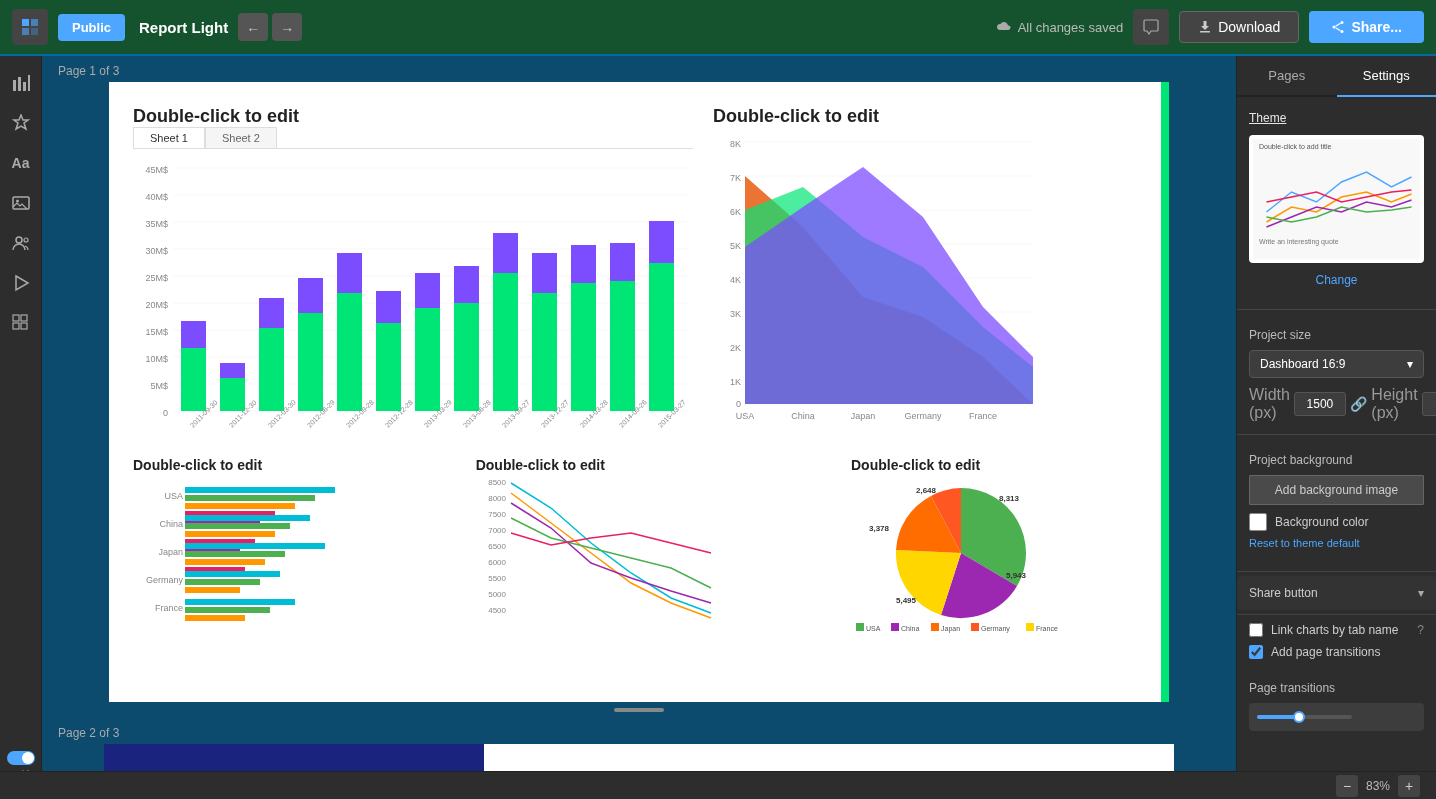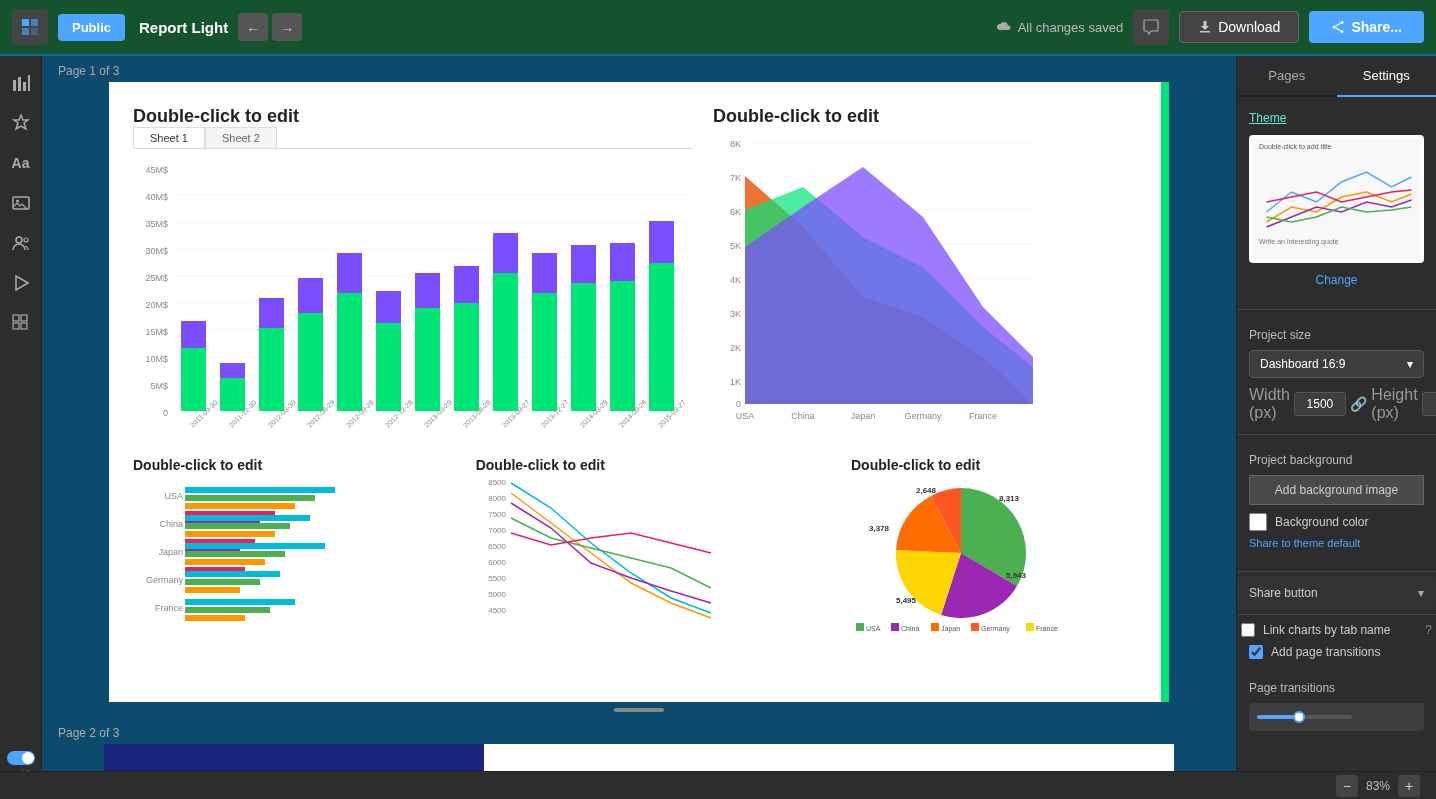--- a/index.html
+++ b/index.html
@@ -193,21 +193,21 @@
     .panel-tab.active {
       color: #fff;
       border-bottom: 2px solid #4da6ff;
       margin-bottom: -2px;
     }
 
     .panel-section {
       padding: 14px 12px 8px;
     }
     .panel-section-title {
-      font-size: 12px; color: #5eead4; margin-bottom: 10px; text-decoration: underline;
+      font-size: 12px; color: #e5e5e5; margin-bottom: 10px; text-decoration: underline;
     }
 
     
     .theme-thumb {
       background: #fff;
       border-radius: 4px;
       padding: 4px;
       margin-bottom: 8px;
       position: relative;
     }
@@ -288,21 +288,21 @@
       display: flex; align-items: center; justify-content: space-between;
       padding: 10px 12px;
       background: #333;
       border-radius: 4px;
       cursor: pointer;
     }
     .share-button-label { font-size: 12px; color: #ccc; }
     .chevron-icon { color: #aaa; font-size: 12px; }
 
     .checkbox-row {
-      display: flex; align-items: center; gap: 8px; margin: 8px 4px;
+      display: flex; align-items: center; gap: 8px; margin: 8px 12px;
     }
     .checkbox-row input[type=checkbox] { width: 14px; height: 14px; accent-color: #4da6ff; }
     .checkbox-label { font-size: 12px; color: #ccc; }
     .help-icon { color: #888; font-size: 12px; margin-left: auto; cursor: pointer; }
 
     .checked-row {
       display: flex; align-items: center; gap: 8px; margin: 8px 12px;
     }
 
     .bottom-bar {
@@ -739,21 +739,21 @@
 
     <hr class="panel-section-divider">
 
     <div class="panel-section">
       <div class="panel-label">Project background</div>
       <button class="add-bg-btn">Add background image</button>
       <div class="bg-color-row">
         <div class="color-swatch"></div>
         <span class="bg-color-label">Background color</span>
       </div>
-      <span class="reset-link">Share to theme default</span>
+      <span class="reset-link">Reset to theme default</span>
     </div>
 
     <hr class="panel-section-divider">
 
     <div class="share-button-row">
       <span class="share-button-label">Share button</span>
       <span class="chevron-icon">▾</span>
     </div>
 
     <hr class="panel-section-divider">

